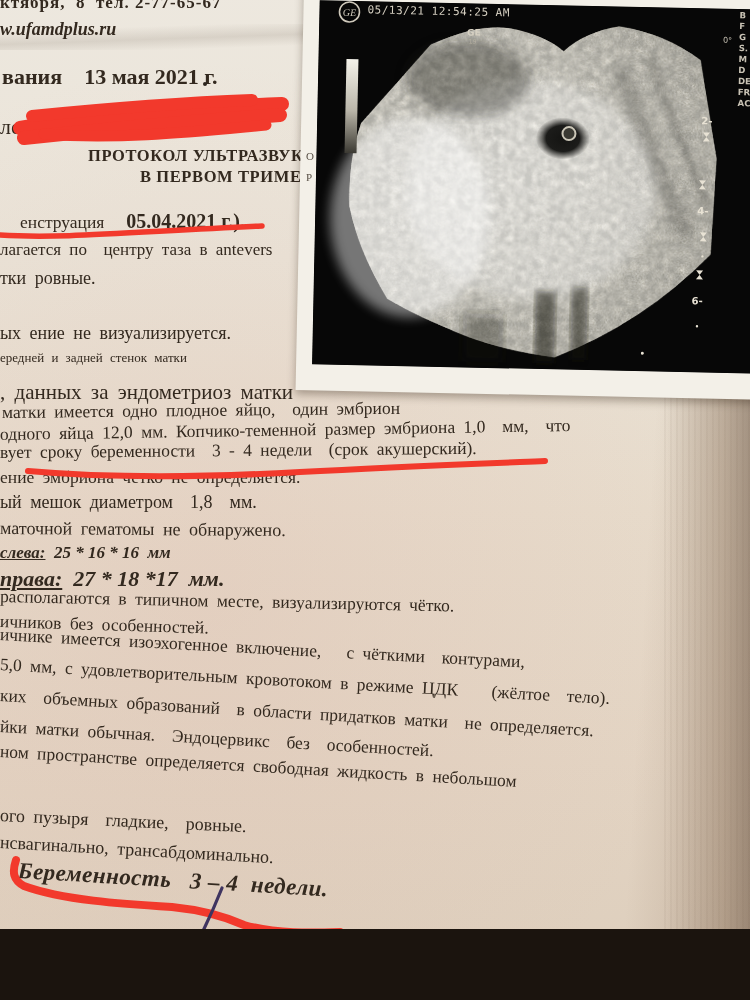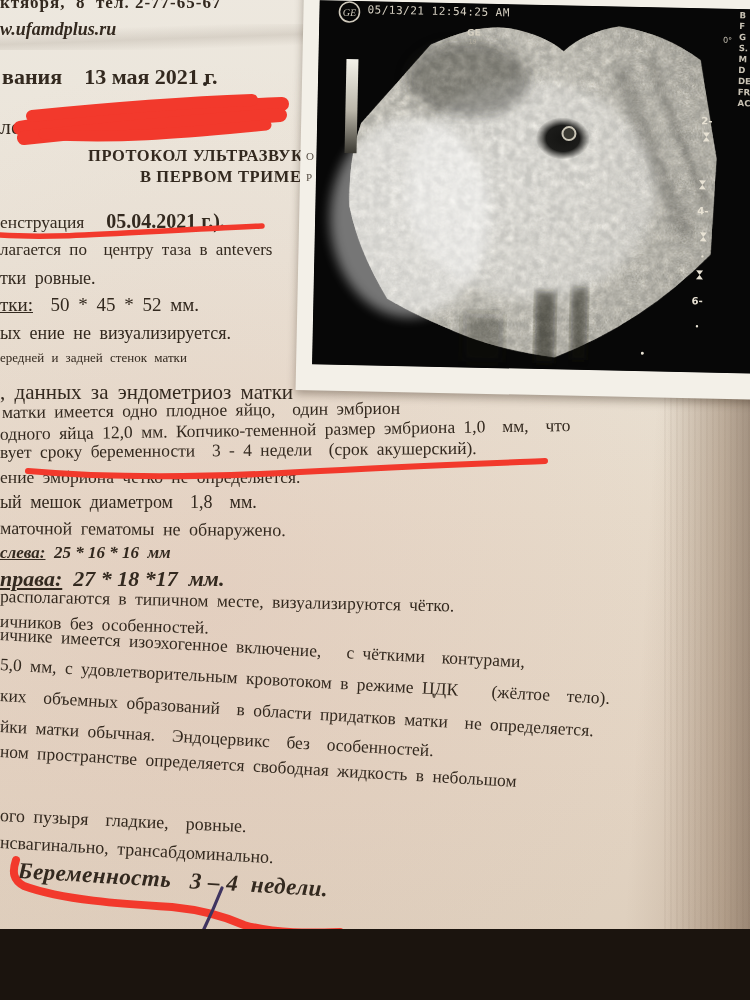--- a/index.html
+++ b/index.html
@@ -20,21 +20,21 @@
     background:linear-gradient(178deg, rgba(0,0,0,0) 20%, rgba(90,75,60,0.14) 55%, rgba(0,0,0,0) 85%);}
   
   .ln{position:absolute;white-space:pre;line-height:1.15;} .u{text-decoration:underline;}
   .ws{word-spacing:4px;}
   #ln-addr   {top:-7px;  left:0;   font-size:17px;font-weight:bold;letter-spacing:1px;}
   #ln-site   {top:19px;  left:0;   font-size:18px;font-weight:bold;font-style:italic;}
   #ln-dateln {top:64px;  left:2px; font-size:22px;font-weight:bold;}
   #ln-name   {top:114px; left:0;   font-size:22px;}
   #ln-title1 {top:147px; left:88px; font-size:16.5px;font-weight:bold;letter-spacing:0.6px;}
   #ln-title2 {top:168px; left:140px;font-size:16.5px;font-weight:bold;letter-spacing:0.6px;}
-  #ln-menstr {top:210px; left:0;}
+  #ln-menstr {top:210px; left:0;padding-left:20px;}
   #ln-menstr .p{font-size:17.5px;} #ln-menstr .d{font-size:20px;font-weight:bold;margin-left:22px;}
   #ln-l1 {top:240px;left:0;font-size:17px;}
   #ln-l2 {top:268px;left:0;font-size:18px;}
   #ln-l3 {top:294px;left:0;font-size:19px;}
   #ln-l4 {top:323px;left:0;font-size:18px;}
   #ln-l5 {top:351px;left:0;font-size:13px;}
   #ln-l6 {top:380px;left:0;font-size:21px;}
   #ln-l7 {top:402px;left:2px;font-size:17.5px;transform:rotate(-0.6deg);transform-origin:left;}
   #ln-l8 {top:424px;left:0;font-size:17.5px;transform:rotate(-0.9deg);transform-origin:left;}
   #ln-l9 {top:442px;left:0;font-size:17.5px;transform:rotate(-0.5deg);transform-origin:left;}
@@ -78,21 +78,20 @@
   <div class="ln" id="ln-addr">ктября,  8  тел. 2-77-65-67</div>
   <div class="ln" id="ln-site">w.ufamdplus.ru</div>
   <div class="ln" id="ln-dateln">вания    13 мая 2021 г.</div>
   <div class="ln" id="ln-name">ле</div>
   <div class="ln" id="ln-title1">ПРОТОКОЛ УЛЬТРАЗВУКО</div>
   <div class="ln" id="ln-title2">В ПЕРВОМ ТРИМЕСТР</div>
 
   <div class="ln" id="ln-menstr"><span class="p">енструация</span><span class="d">05.04.2021 г.).</span></div>
   <div class="ln ws" id="ln-l1">лагается по  центру таза в antevers</div>
   <div class="ln ws" id="ln-l2">тки ровные.</div>
-  <div class="ln ws" id="ln-l3"><span class="u">тки:</span><span>  50 * 45 * 52 мм.</span></div>
   <div class="ln ws" id="ln-l4">ых ение не визуализируется.</div>
   <div class="ln ws" id="ln-l5">ередней и задней стенок матки</div>
   <div class="ln ws" id="ln-l6">, данных за эндометриоз матки</div>
   <div class="ln ws" id="ln-l7">матки имеется одно плодное яйцо,  один эмбрион</div>
   <div class="ln ws" id="ln-l8">одного яйца 12,0 мм. Копчико-теменной размер эмбриона 1,0  мм,  что</div>
   <div class="ln ws" id="ln-l9">вует сроку беременности  3 - 4 недели  (срок акушерский).</div>
   <div class="ln ws" id="ln-l10">ение эмбриона четко не определяется.</div>
   <div class="ln ws" id="ln-l11">ый мешок диаметром  1,8  мм.</div>
   <div class="ln ws" id="ln-l12">маточной гематомы не обнаружено.</div>
   <div class="ln" id="ln-l13"><span class="u">слева:</span><span>  25 * 16 * 16  мм</span></div>

